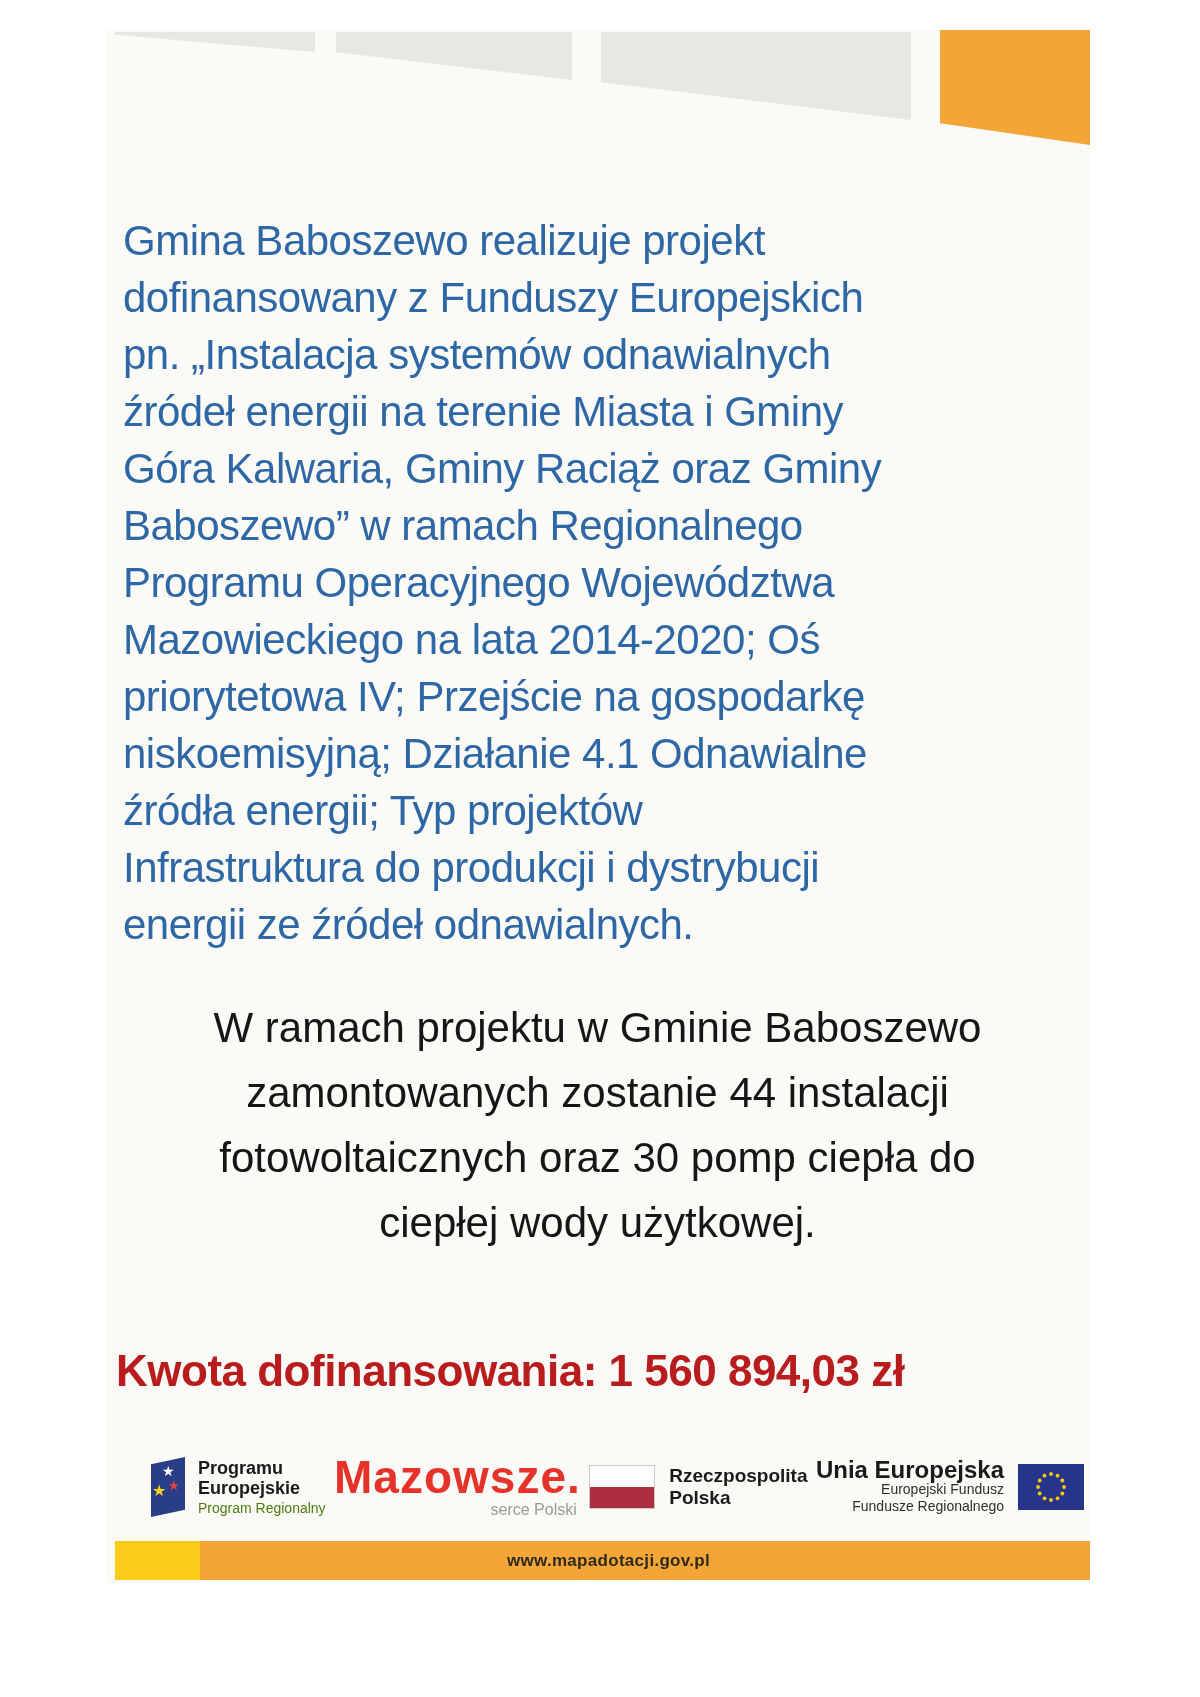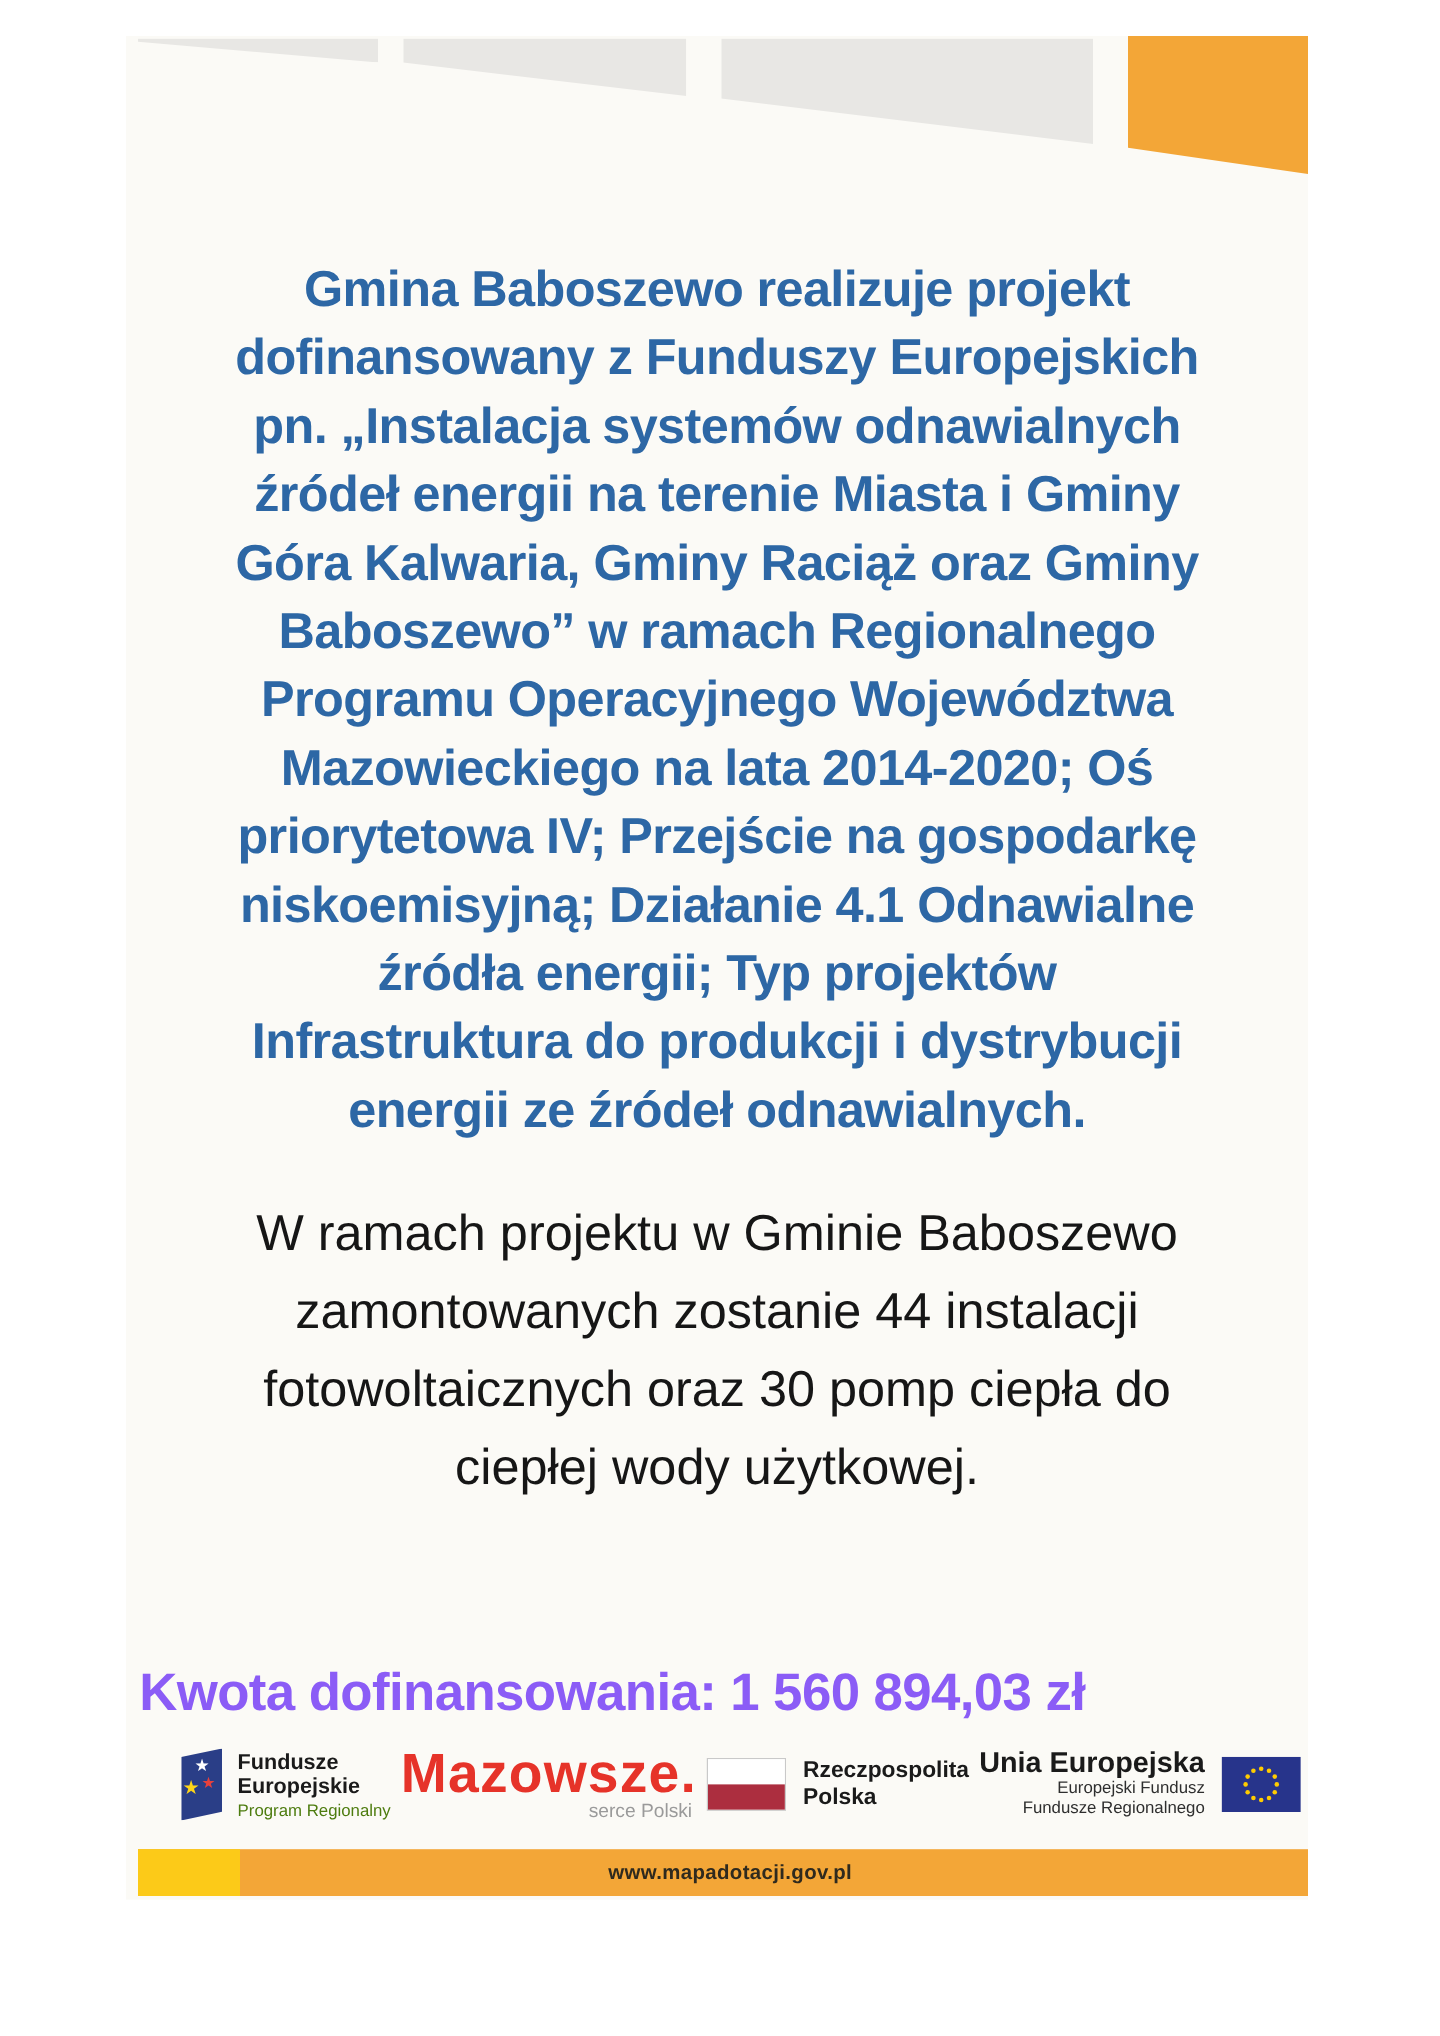--- a/index.html
+++ b/index.html
@@ -20,25 +20,25 @@
   .page{position:relative;width:1200px;height:1697px;background:#ffffff;overflow:hidden;}
   .card{position:absolute;left:105px;top:30px;width:985px;height:1553px;background:var(--card_bg);}
 
   
   .hdr{position:absolute;background:var(--gray_shape);}
   .hdr-1{left:10px;top:2px;width:200px;height:20px;clip-path:polygon(0 0,100% 0,100% 100%,0 14%);}
   .hdr-2{left:231px;top:2px;width:236px;height:48px;clip-path:polygon(0 0,100% 0,100% 100%,0 42%);}
   .hdr-3{left:496px;top:2px;width:310px;height:88px;clip-path:polygon(0 0,100% 0,100% 100%,0 57%);}
   .hdr-4{left:835px;top:0;width:150px;height:115px;background:var(--orange);clip-path:polygon(0 0,100% 0,100% 100%,0 81%);}
 
-  .blue-para{position:absolute;left:18px;right:18px;top:182px;text-align:center;
-    color:var(--blue);font-weight:bold;font-size:42px;line-height:57px;white-space:pre-line;letter-spacing:-0.5px;}
+  .blue-para{position:absolute;left:18px;right:18px;top:182px;text-align:left;
+    color:var(--blue);font-weight:normal;font-size:42px;line-height:57px;white-space:pre-line;letter-spacing:-0.5px;}
   .black-para{position:absolute;left:30px;right:30px;top:965px;text-align:center;
     color:var(--text_black);font-size:42px;line-height:65px;white-space:pre-line;}
-  .funding{position:absolute;left:11px;top:1356px;color:#8b5cf6;font-weight:bold;font-size:44px;letter-spacing:-0.5px;}
+  .funding{position:absolute;left:11px;top:1316px;color:#b91c1c;font-weight:bold;font-size:44px;letter-spacing:-0.5px;}
 
   
   .logos-row{position:absolute;left:46px;right:6px;top:1422px;height:70px;
     display:flex;align-items:center;justify-content:space-between;}
   .logo{display:flex;align-items:center;}
 
   .fe-flag{position:relative;width:34px;height:60px;background:var(--fe_flag_blue);
     clip-path:polygon(0 12%,100% 0,100% 88%,0 100%);flex:none;}
   .fe-flag .star{position:absolute;line-height:1;}
   .fe-star-white{top:7px;left:11px;color:#fff;font-size:14px;}
@@ -103,21 +103,21 @@
 
     <div class="logos-row">
 
       <div class="logo">
         <div class="fe-flag">
           <span class="star fe-star-white">★</span>
           <span class="star fe-star-yellow">★</span>
           <span class="star fe-star-red">★</span>
         </div>
         <div class="fe-text">
-          <div class="fe-line">Fundusze</div>
+          <div class="fe-line">Programu</div>
           <div class="fe-line">Europejskie</div>
           <div class="fe-sub">Program Regionalny</div>
         </div>
       </div>
 
       <div class="logo maz">
         <div class="maz-name">Mazowsze.</div>
         <div class="maz-tag">serce Polski</div>
       </div>
 

